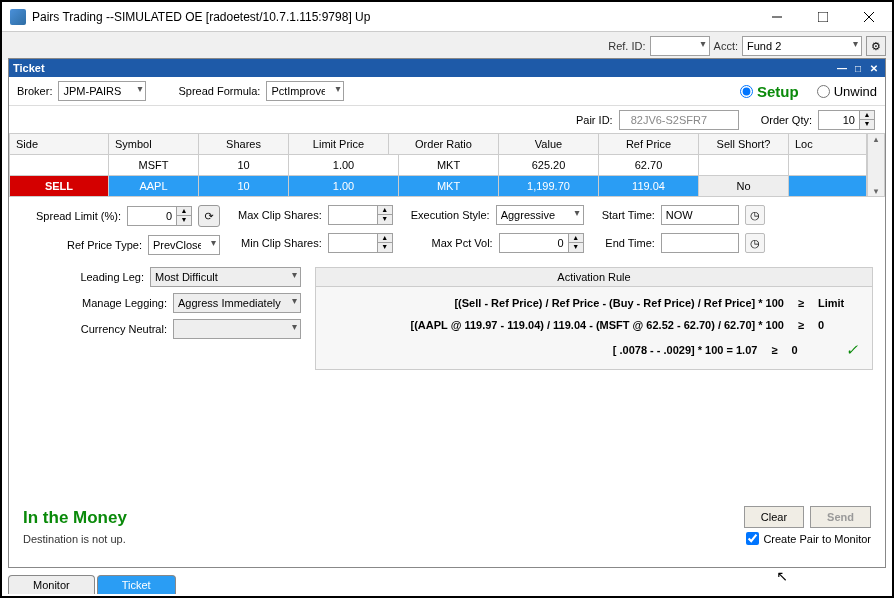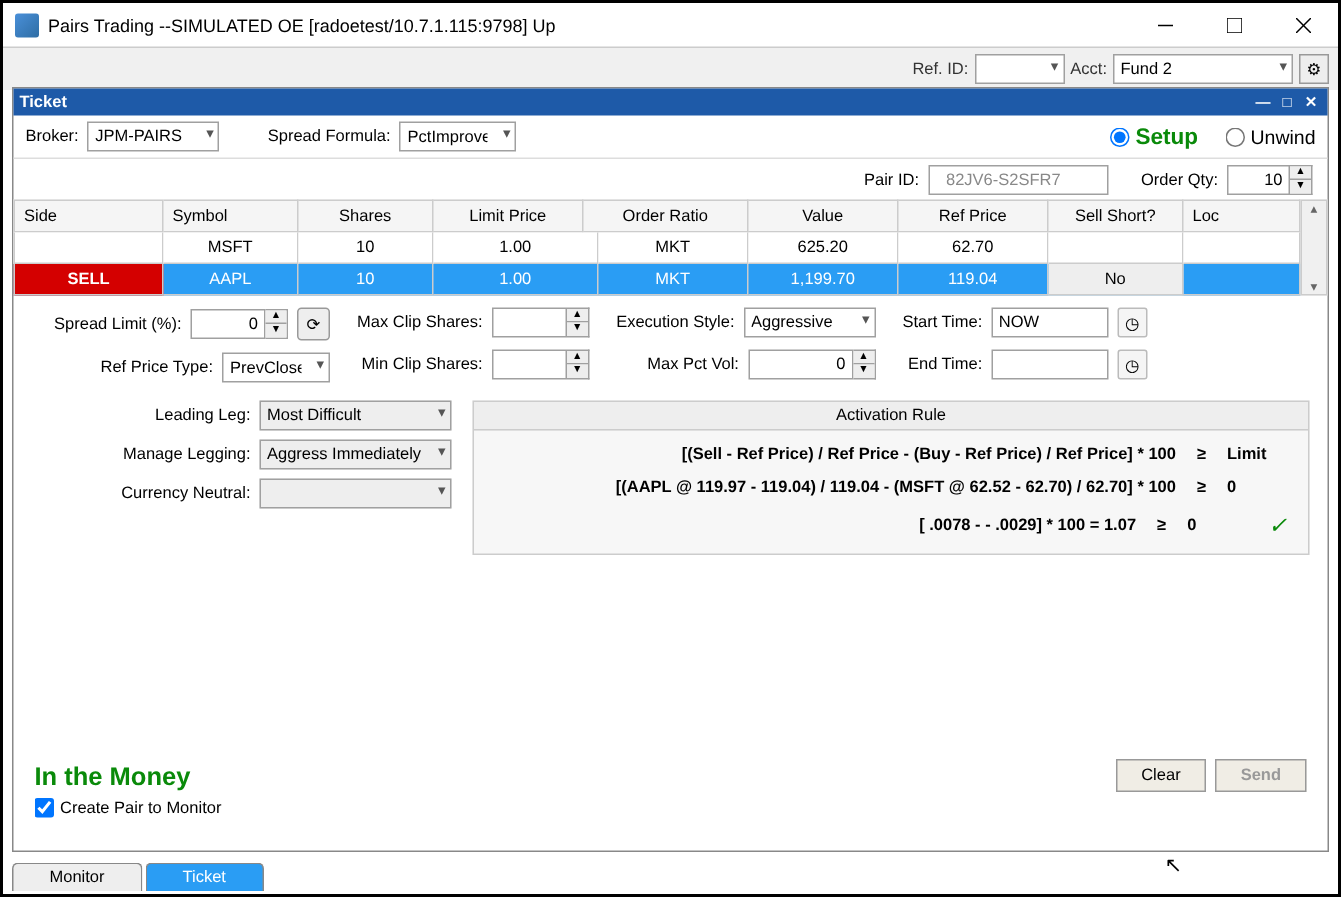--- a/index.html
+++ b/index.html
@@ -265,21 +265,21 @@
             <span>◷</span>
           </div>
       </div>
     </div>
   </div>
 
   <div class="lower">
     <div class="left-col">
       <div class="param-row">
         <label style="width:100px">Leading Leg:</label>
-        <span class="combo-wrap"><input class="combo" style="width: 128px; background: rgb(238, 238, 238);" value="Most Difficult"></span>
+        <span class="combo-wrap"><input class="combo" style="width: 151px; background: rgb(238, 238, 238);" value="Most Difficult"></span>
       </div>
       <div class="param-row">
         <label style="width:100px">Manage Legging:</label>
         <span class="combo-wrap"><input class="combo" style="width: 128px; background: rgb(238, 238, 238);" value="Aggress Immediately"></span>
       </div>
       <div class="param-row">
         <label style="width:100px">Currency Neutral:</label>
         <span class="combo-wrap"><input class="combo" style="width: 128px; background: rgb(238, 238, 238);" value=""></span>
       </div>
     </div>
@@ -308,20 +308,21 @@
 
   <div class="footer">
     <div class="footer-row1">
       <span class="money-status">In the Money</span>
       <div class="footer-btns">
         <button class="btn">Clear</button>
         <button class="btn" disabled="">Send</button>
       </div>
     </div>
     <div class="footer-row2">
+      <span class="dest-status">Destination is not up.</span>
       <label class="cb-row">
         <input type="checkbox" checked="" style="">
         <span>Create Pair to Monitor</span>
       </label>
     </div>
   </div>
 </div>
 
 <div class="tabs">
   <div class="tab">Monitor</div>

